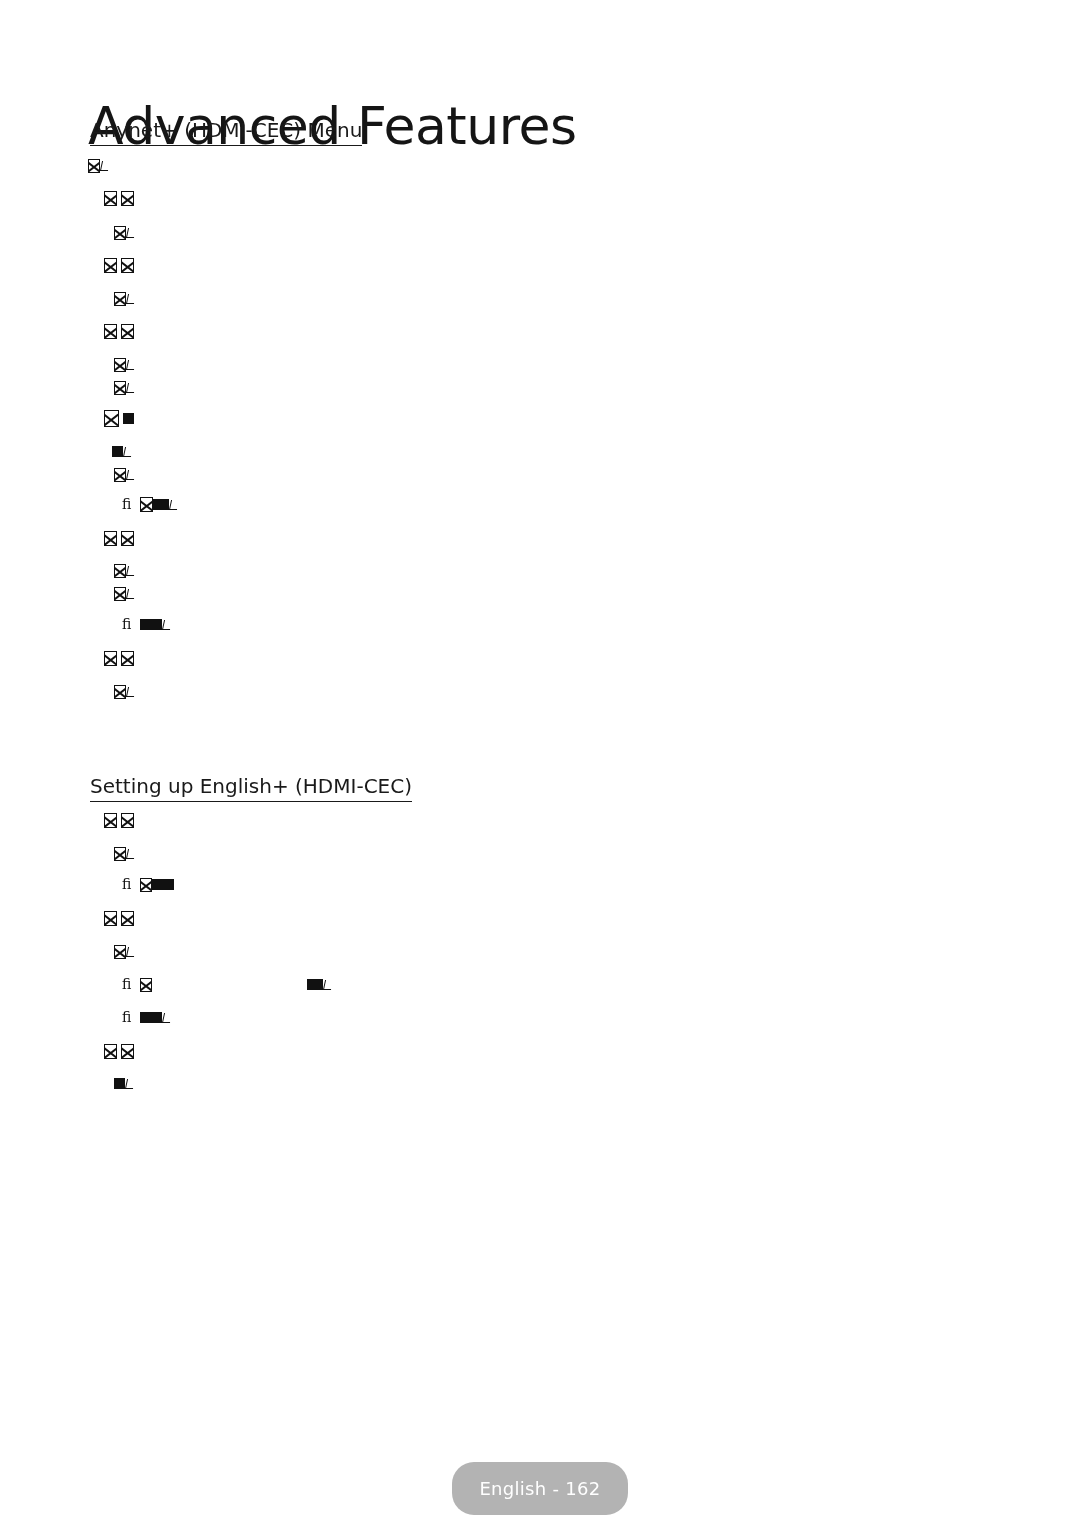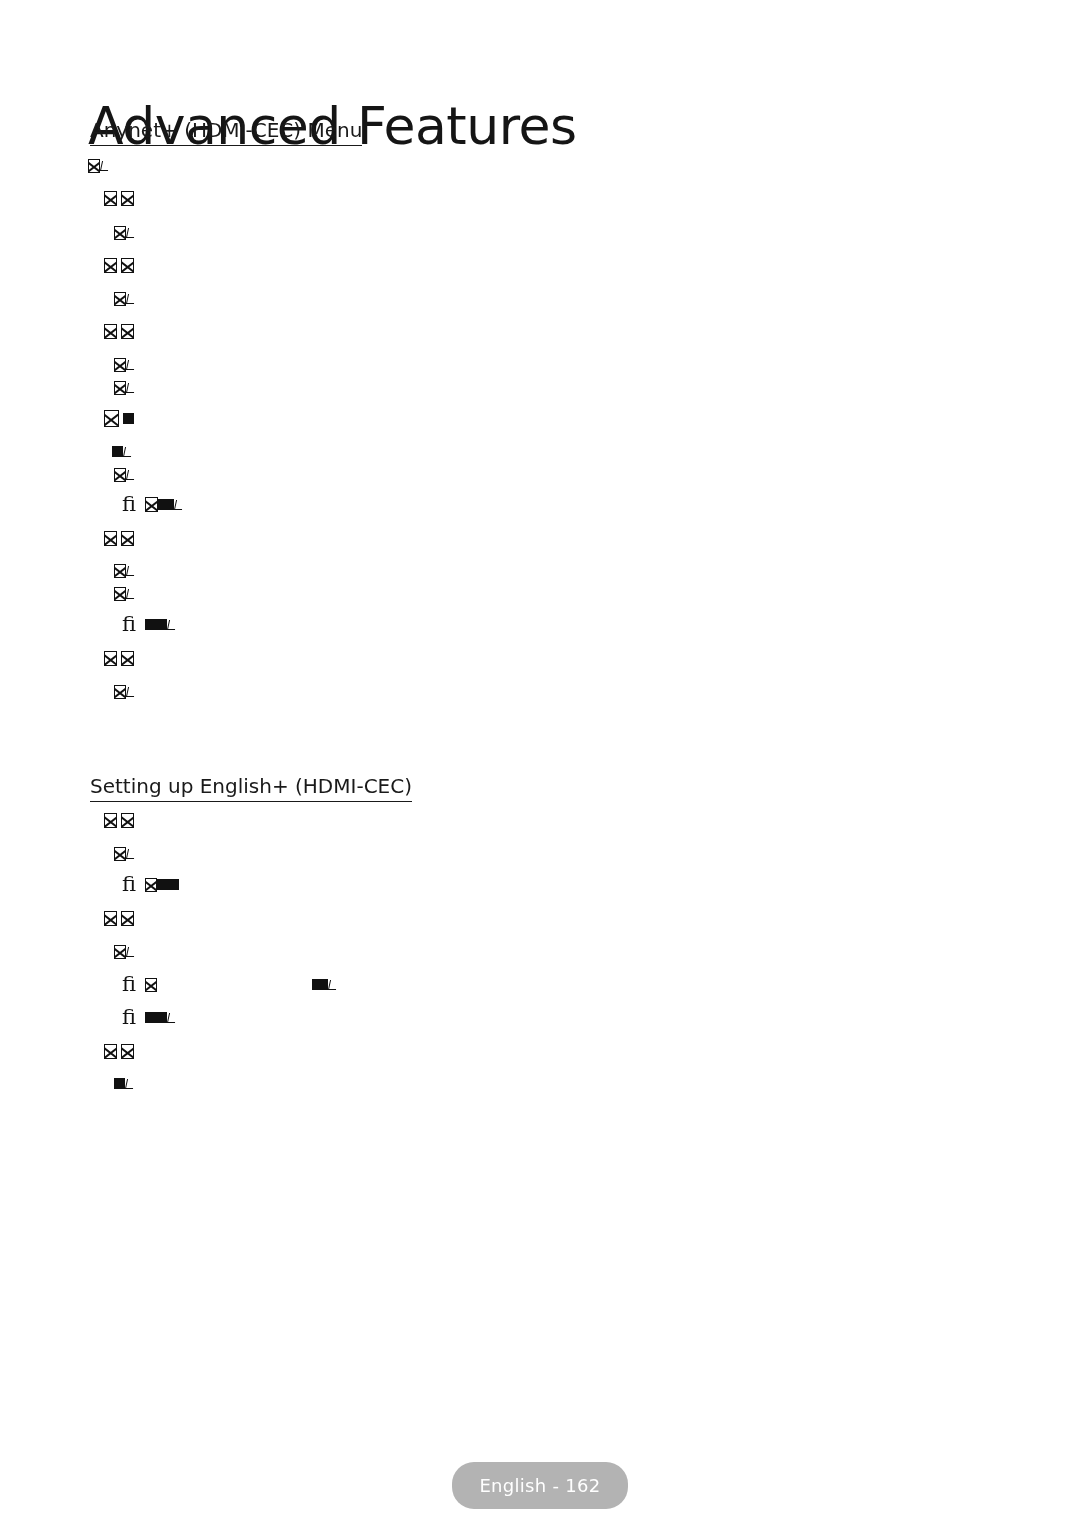--- a/index.html
+++ b/index.html
@@ -107,36 +107,36 @@
     border-left: 1.6px solid #111;
     border-bottom: 1.6px solid #111;
     transform: skewX(-12deg);
     margin-left: 1px;
   }
 
   .fi {
     display: inline-block;
     vertical-align: middle;
     font-family: "DejaVu Serif", serif;
-    font-size: 21px;
+    font-size: 14px;
     color: #111;
     margin-right: 9px;
     letter-spacing: 0;
   }
 
   .gap-s { display: inline-block; width: 4px; }
   .gap-l { display: inline-block; width: 155px; }
 
   
   .footer-pill {
     position: absolute;
     left: 452px;
     top: 1462px;
     width: 176px;
-    height: 47px;
+    height: 53px;
     border-radius: 22px;
     background: #b3b3b3;
     display: flex;
     align-items: center;
     justify-content: center;
   }
   .footer-pill span {
     font-family: "DejaVu Sans", sans-serif;
     font-size: 18px;
     color: #ffffff;

